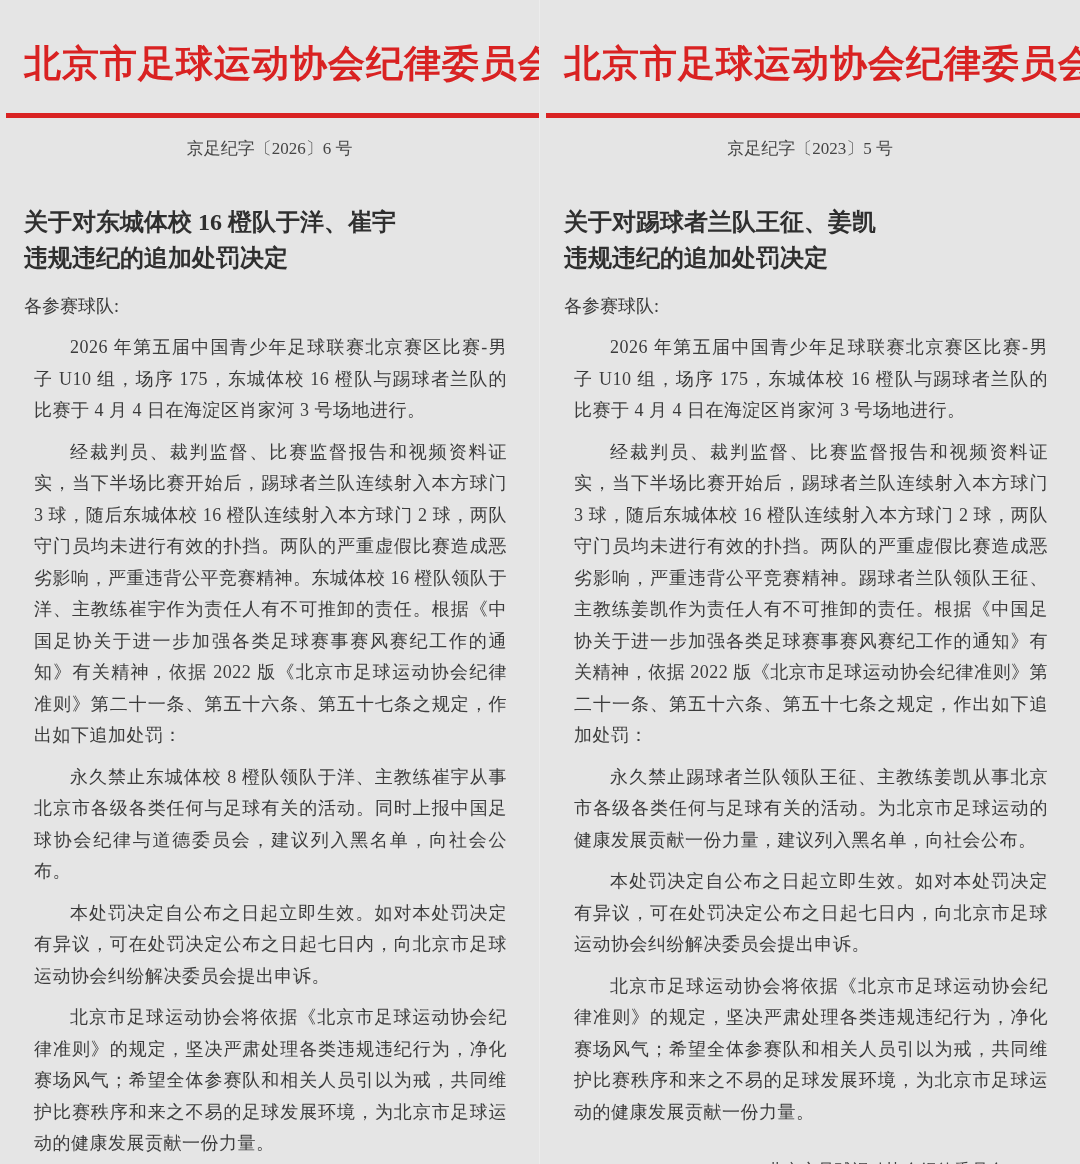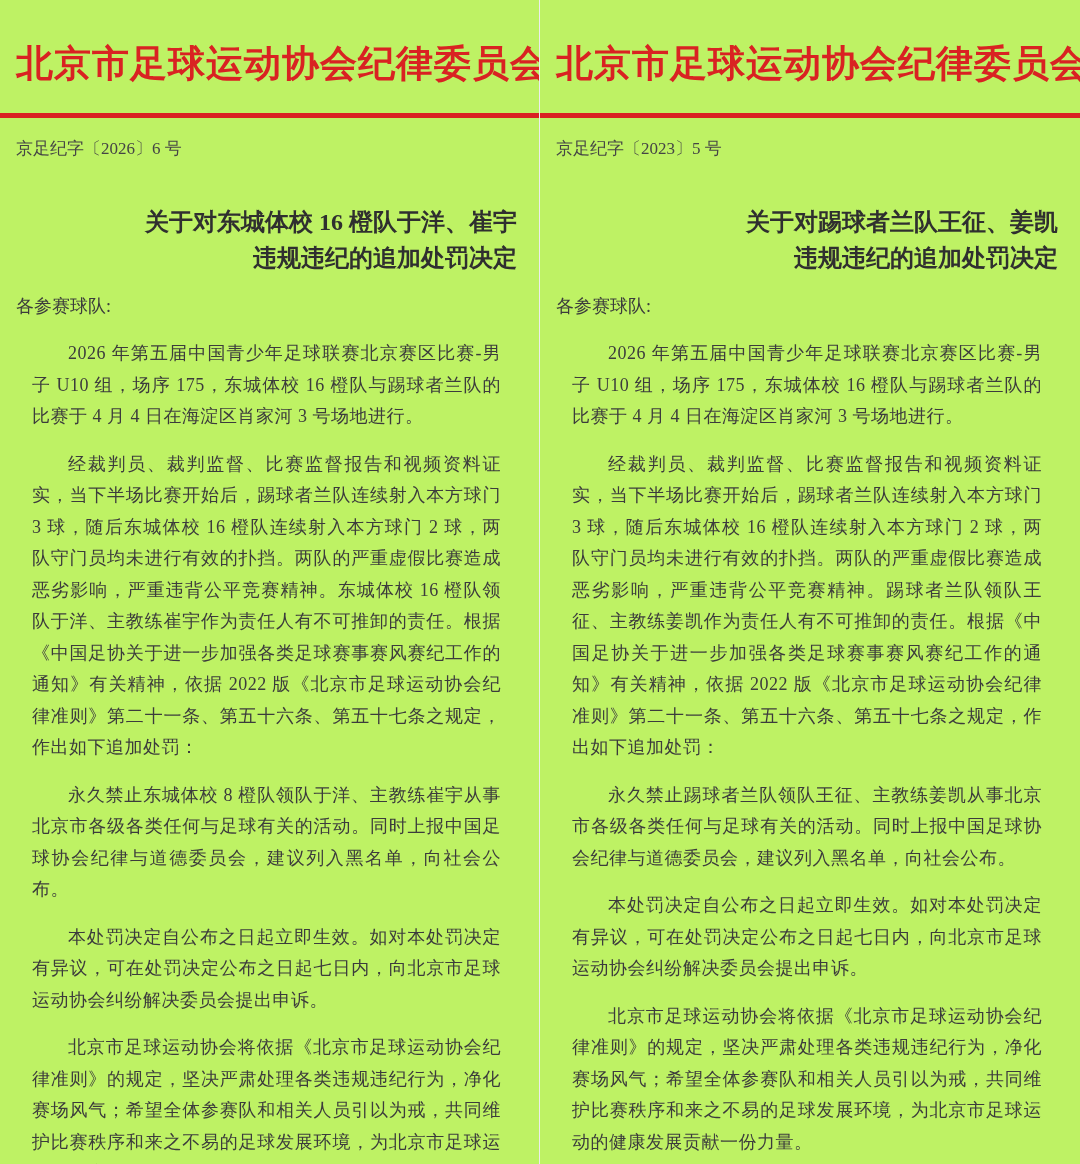--- a/index.html
+++ b/index.html
@@ -8,63 +8,63 @@
     height: 1164px;
     background: #ffffff;
     display: flex;
     font-family: "Liberation Serif", "DejaVu Serif", serif;
     color: #3c3c3c;
   }
   .page {
     width: 628px;
     height: 1164px;
     box-sizing: border-box;
-    padding: 36px 22px 0 16px;
+    padding: 36px 22px 0 24px;
     overflow: hidden;
     position: relative;
-    background: #bef264;
+    background: #e5e5e5;
   }
   .page-left { border-right: 1px solid #ececec; }
   .org-header {
     color: #d92222;
     font-weight: bold;
     font-size: 37px;
     line-height: 55px;
     text-align: center;
     letter-spacing: 1px;
     white-space: nowrap;
   }
   .red-rule {
     height: 5px;
     background: #d92222;
     margin: 22px -22px 0 -18px;
   }
   .doc-number {
     margin-top: 20px;
-    text-align: left;
+    text-align: center;
     font-size: 17px;
     line-height: 22px;
     color: #454545;
     padding-right: 2px;
   }
   .doc-title {
     margin-top: 44px;
-    text-align: right;
+    text-align: left;
     font-weight: bold;
     font-size: 24px;
     line-height: 36px;
     color: #2f2f2f;
   }
   .salutation {
     margin-top: 15px;
     font-size: 18px;
     line-height: 31px;
   }
   .body-text p {
-    margin: 16px;
+    margin: 10px;
     text-indent: 2em;
     font-size: 18px;
     line-height: 31.5px;
     text-align: justify;
     letter-spacing: 0.5px;
   }
   .sign-block {
     margin-top: 30px;
     margin-left: auto;
     margin-right: 22px;
@@ -135,21 +135,21 @@
   <div class="red-rule"></div>
   <div class="doc-number">京足纪字〔2023〕5 号</div>
   <div class="doc-title">
     <div>关于对踢球者兰队王征、姜凯</div>
     <div>违规违纪的追加处罚决定</div>
   </div>
   <div class="salutation">各参赛球队:</div>
   <div class="body-text">
     <p>2026 年第五届中国青少年足球联赛北京赛区比赛-男子 U10 组，场序 175，东城体校 16 橙队与踢球者兰队的比赛于 4 月 4 日在海淀区肖家河 3 号场地进行。</p>
     <p>经裁判员、裁判监督、比赛监督报告和视频资料证实，当下半场比赛开始后，踢球者兰队连续射入本方球门 3 球，随后东城体校 16 橙队连续射入本方球门 2 球，两队守门员均未进行有效的扑挡。两队的严重虚假比赛造成恶劣影响，严重违背公平竞赛精神。踢球者兰队领队王征、主教练姜凯作为责任人有不可推卸的责任。根据《中国足协关于进一步加强各类足球赛事赛风赛纪工作的通知》有关精神，依据 2022 版《北京市足球运动协会纪律准则》第二十一条、第五十六条、第五十七条之规定，作出如下追加处罚：</p>
-    <p>永久禁止踢球者兰队领队王征、主教练姜凯从事北京市各级各类任何与足球有关的活动。同时上报中国足球协会纪律与道德委员会，建议列入黑名单，向社会公布。</p>
+    <p>永久禁止踢球者兰队领队王征、主教练姜凯从事北京市各级各类任何与足球有关的活动。为北京市足球运动的健康发展贡献一份力量，建议列入黑名单，向社会公布。</p>
     <p>本处罚决定自公布之日起立即生效。如对本处罚决定有异议，可在处罚决定公布之日起七日内，向北京市足球运动协会纠纷解决委员会提出申诉。</p>
     <p>北京市足球运动协会将依据《北京市足球运动协会纪律准则》的规定，坚决严肃处理各类违规违纪行为，净化赛场风气；希望全体参赛队和相关人员引以为戒，共同维护比赛秩序和来之不易的足球发展环境，为北京市足球运动的健康发展贡献一份力量。</p>
   </div>
   <div class="sign-block">
     <div class="sign-org">北京市足球运动协会纪律委员会</div>
     <div class="sign-row">
       <span class="sign-role">主任</span>
       <svg class="sign-svg" width="140" height="50" viewBox="0 0 150 54" aria-label="卫爱民">
         <g fill="none" stroke="#2d2d2d" stroke-width="2.6" stroke-linecap="round" stroke-linejoin="round">
           <path d="M8 16 Q20 9 33 13"></path>

